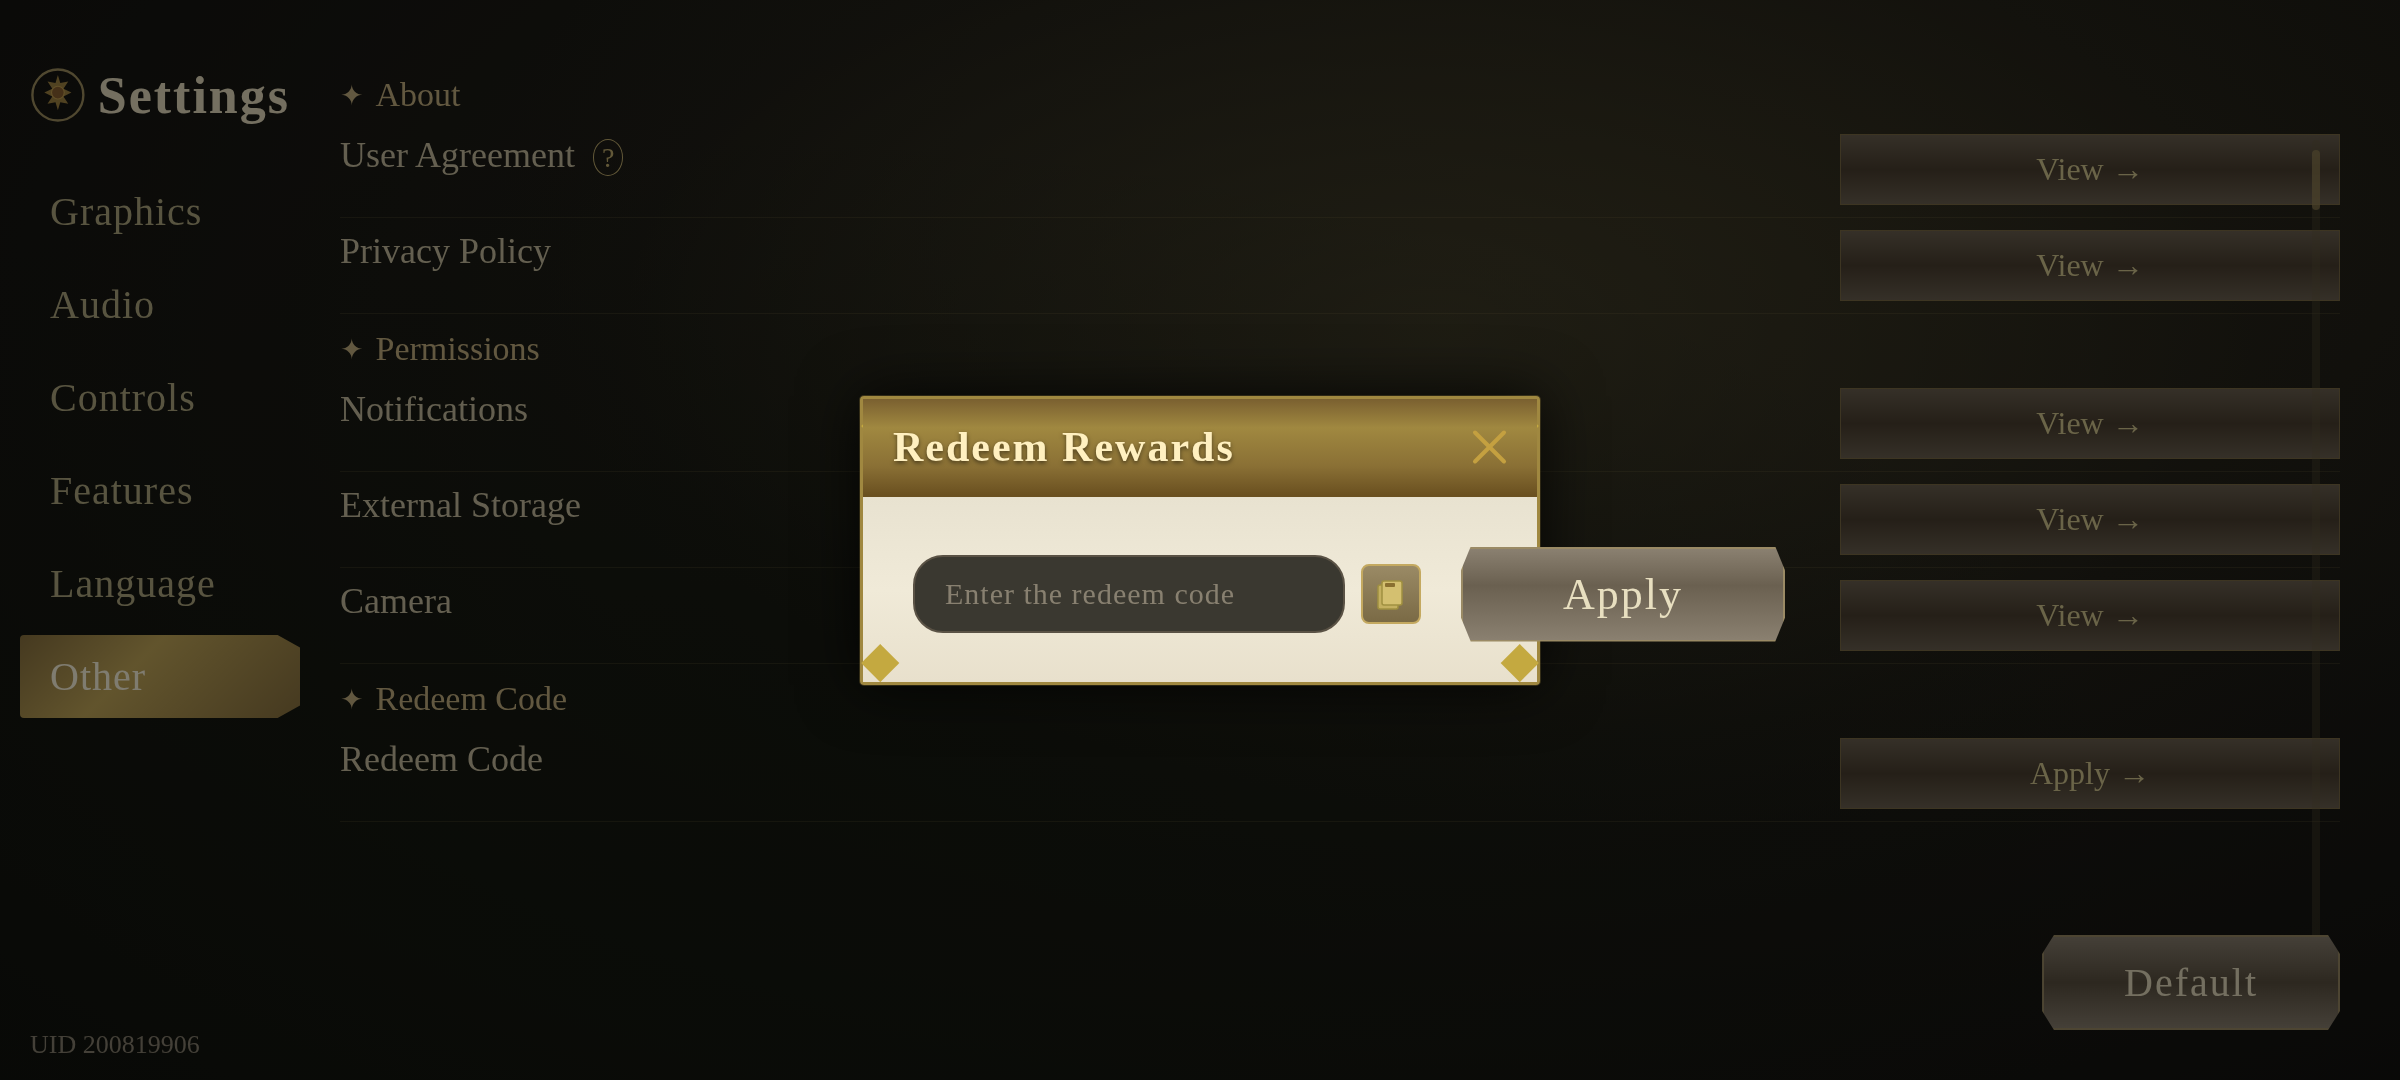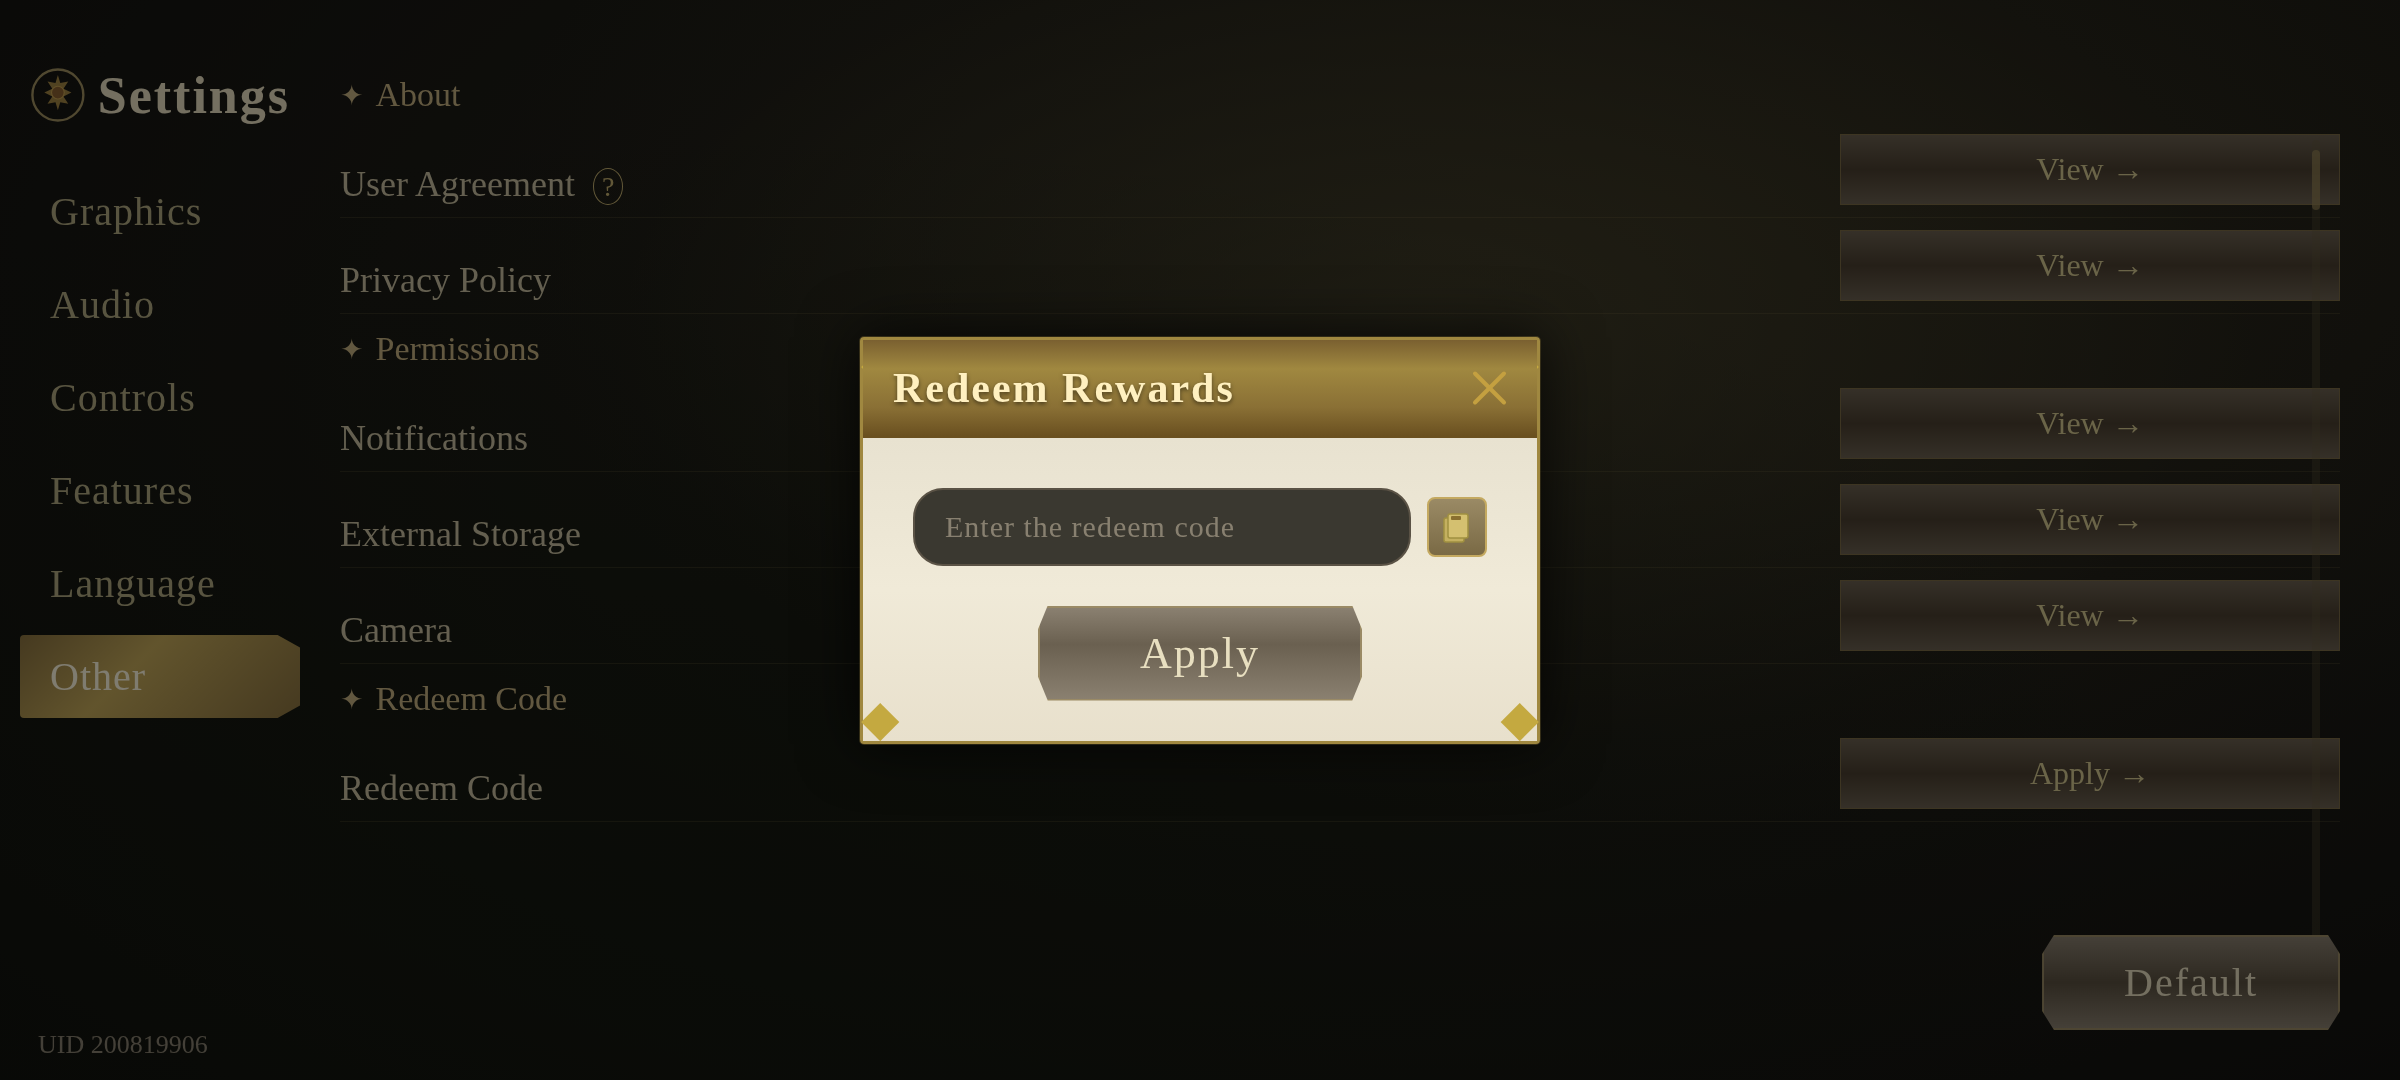--- a/index.html
+++ b/index.html
@@ -111,21 +111,21 @@
       gap: 12px;
     }
 
     .section-header .diamond {
       color: #c4b080;
       font-size: 28px;
     }
 
     .settings-row {
       display: flex;
-      align-items: flex-end;
+      align-items: flex-start;
       justify-content: space-between;
       padding: 12px 0;
       border-bottom: 1px solid rgba(180,160,100,0.15);
     }
 
     .settings-row-label {
       color: #c8bfa0;
       font-size: 36px;
       flex: 1;
     }
@@ -162,21 +162,21 @@
       cursor: pointer;
       border: 2px solid #9a8a65;
       letter-spacing: 2px;
       clip-path: polygon(4% 0, 96% 0, 100% 20%, 100% 80%, 96% 100%, 4% 100%, 0 80%, 0 20%);
     }
 
     
     .uid-label {
       position: absolute;
       bottom: 20px;
-      left: 38px;
+      left: 30px;
       color: #888070;
       font-size: 26px;
       z-index: 10;
     }
 
     
     .scrollbar {
       position: absolute;
       right: 20px;
       top: 80px;
@@ -243,21 +243,21 @@
       align-items: center;
       justify-content: center;
       color: #d4c080;
       font-size: 36px;
     }
 
     .modal-body {
       padding: 50px 50px 40px 50px;
       background: linear-gradient(180deg, #e8e2d0 0%, #f0ead8 50%, #e8e0cc 100%);
       display: flex;
-      flex-direction: column;
+      flex-direction: row;
       align-items: center;
       gap: 40px;
     }
 
     .code-input-wrapper {
       display: flex;
       align-items: center;
       gap: 16px;
       width: 100%;
     }

